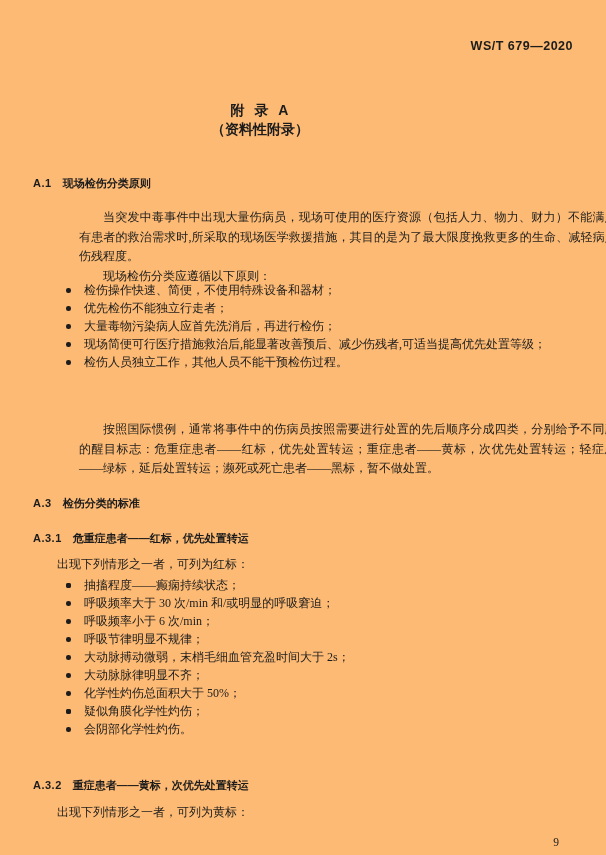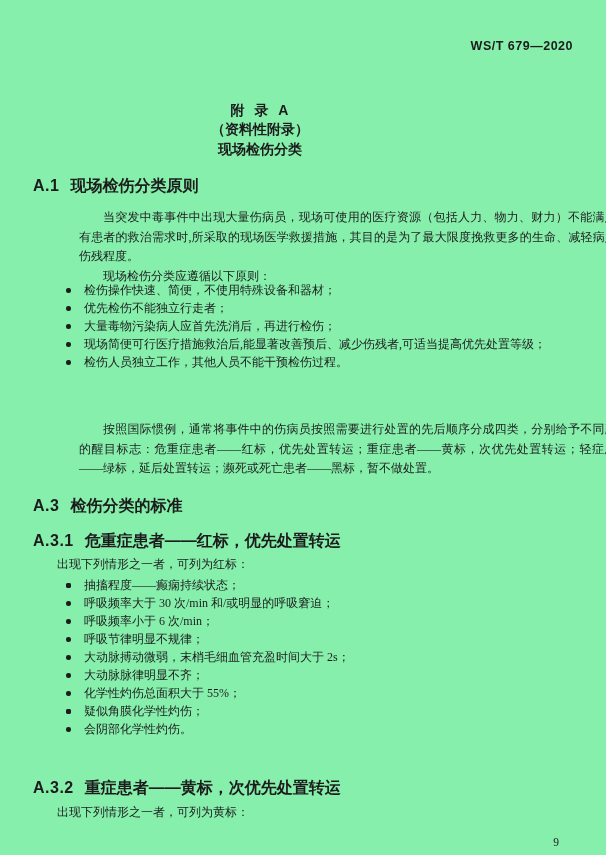--- a/index.html
+++ b/index.html
@@ -1,20 +1,20 @@
 <!DOCTYPE html>
 <html><head>
 <meta charset="utf-8">
 <style>
   html, body { margin: 0; padding: 0; background: #ffffff; }
   .page {
     position: relative;
     width: 606px;
     height: 855px;
-    background: #86efac;
+    background: #fdba74;
     color: #1c1c1c;
     font-family: "Liberation Serif", serif;
     overflow: hidden;
   }
   .header-code {
     position: absolute;
     top: 39px;
     left: 33px;
     width: 540px;
     text-align: right;
@@ -34,21 +34,21 @@
     font-size: 14px;
     line-height: 19.3px;
   }
   .title-block .t1 { word-spacing: 4px; letter-spacing: 1px; }
   .section-heading {
     position: absolute;
     left: 33px;
     width: 550px;
     font-family: "Liberation Sans", sans-serif;
     font-weight: bold;
-    font-size: 16px;
+    font-size: 11px;
     white-space: nowrap;
   }
   .section-heading .h-num { margin-right: 11px; letter-spacing: 0.5px; }
   .para {
     position: absolute;
     left: 33px;
     width: 550px;
     font-size: 12px;
     line-height: 19.5px;
     text-align: justify;
@@ -100,21 +100,20 @@
 </head>
 <body>
 
 <div class="page">
 
   <div class="header-code">WS/T 679—2020</div>
 
   <div class="title-block">
     <div class="t1">附 录 A</div>
     <div>（资料性附录）</div>
-    <div>现场检伤分类</div>
   </div>
 
   <div class="section-heading" style="top:176px">
     <span class="h-num">A.1</span><span>现场检伤分类原则</span>
   </div>
 
   <div class="para" style="top:208px">
     <p>当突发中毒事件中出现大量伤病员，现场可使用的医疗资源（包括人力、物力、财力）不能满足所有患者的救治需求时,所采取的现场医学救援措施，其目的是为了最大限度挽救更多的生命、减轻病人的伤残程度。</p>
     <p>现场检伤分类应遵循以下原则：</p>
   </div>
@@ -143,21 +142,21 @@
   <div class="intro-line" style="top:557px">出现下列情形之一者，可列为红标：</div>
 
   <ul class="bullets" style="top:576px">
     <li><span class="dot"></span></li>
     <li><span class="dot"></span><span>抽搐程度——癫痫持续状态；</span></li>
     <li><span class="dot"></span><span>呼吸频率大于 30 次/min 和/或明显的呼吸窘迫；</span></li>
     <li><span class="dot"></span><span>呼吸频率小于 6 次/min；</span></li>
     <li><span class="dot"></span><span>呼吸节律明显不规律；</span></li>
     <li><span class="dot"></span><span>大动脉搏动微弱，末梢毛细血管充盈时间大于 2s；</span></li>
     <li><span class="dot"></span><span>大动脉脉律明显不齐；</span></li>
-    <li><span class="dot"></span><span>化学性灼伤总面积大于 55%；</span></li>
+    <li><span class="dot"></span><span>化学性灼伤总面积大于 50%；</span></li>
     <li><span class="dot"></span></li>
     <li><span class="dot"></span><span>疑似角膜化学性灼伤；</span></li>
     <li><span class="dot"></span><span>会阴部化学性灼伤。</span></li>
   </ul>
 
   <div class="section-heading" style="top:778px">
     <span class="h-num">A.3.2</span><span>重症患者——黄标，次优先处置转运</span>
   </div>
 
   <div class="intro-line" style="top:805px">出现下列情形之一者，可列为黄标：</div>

